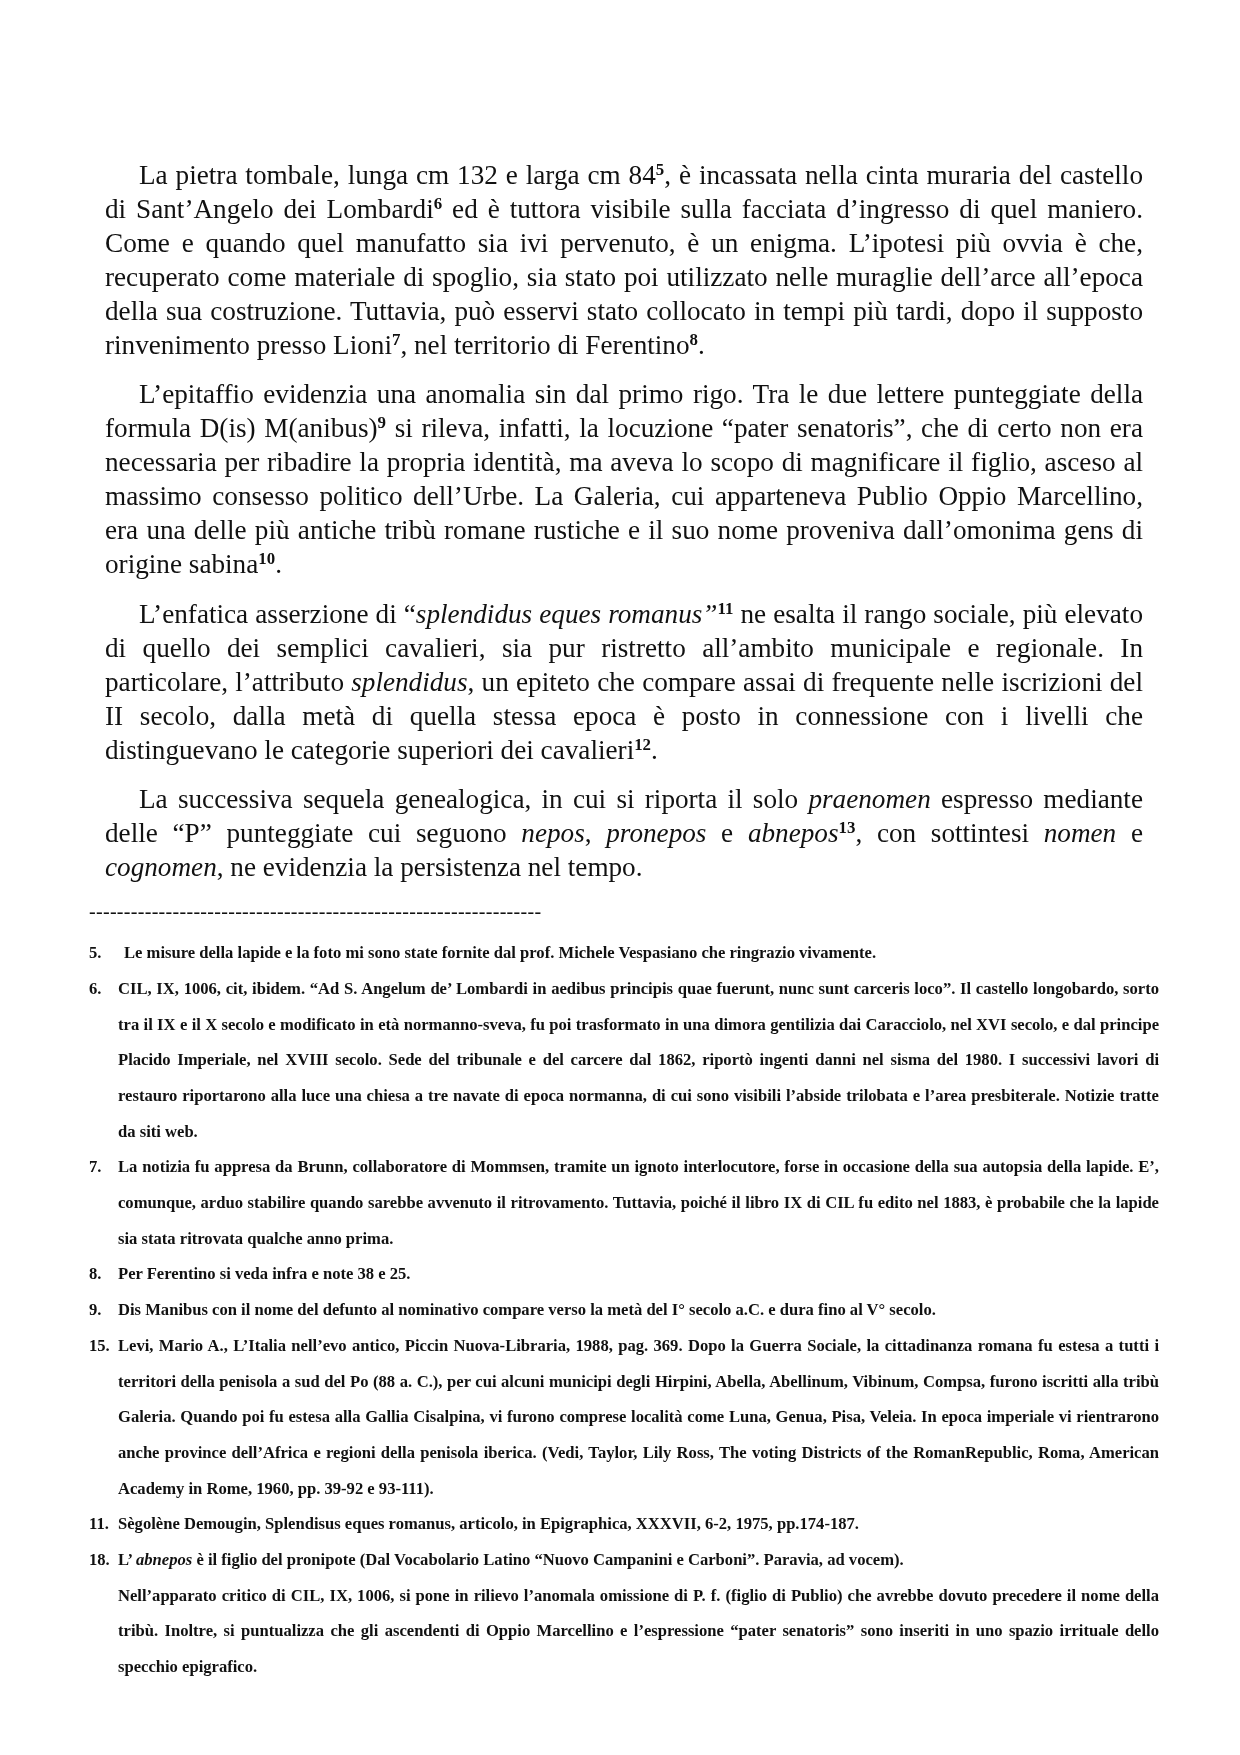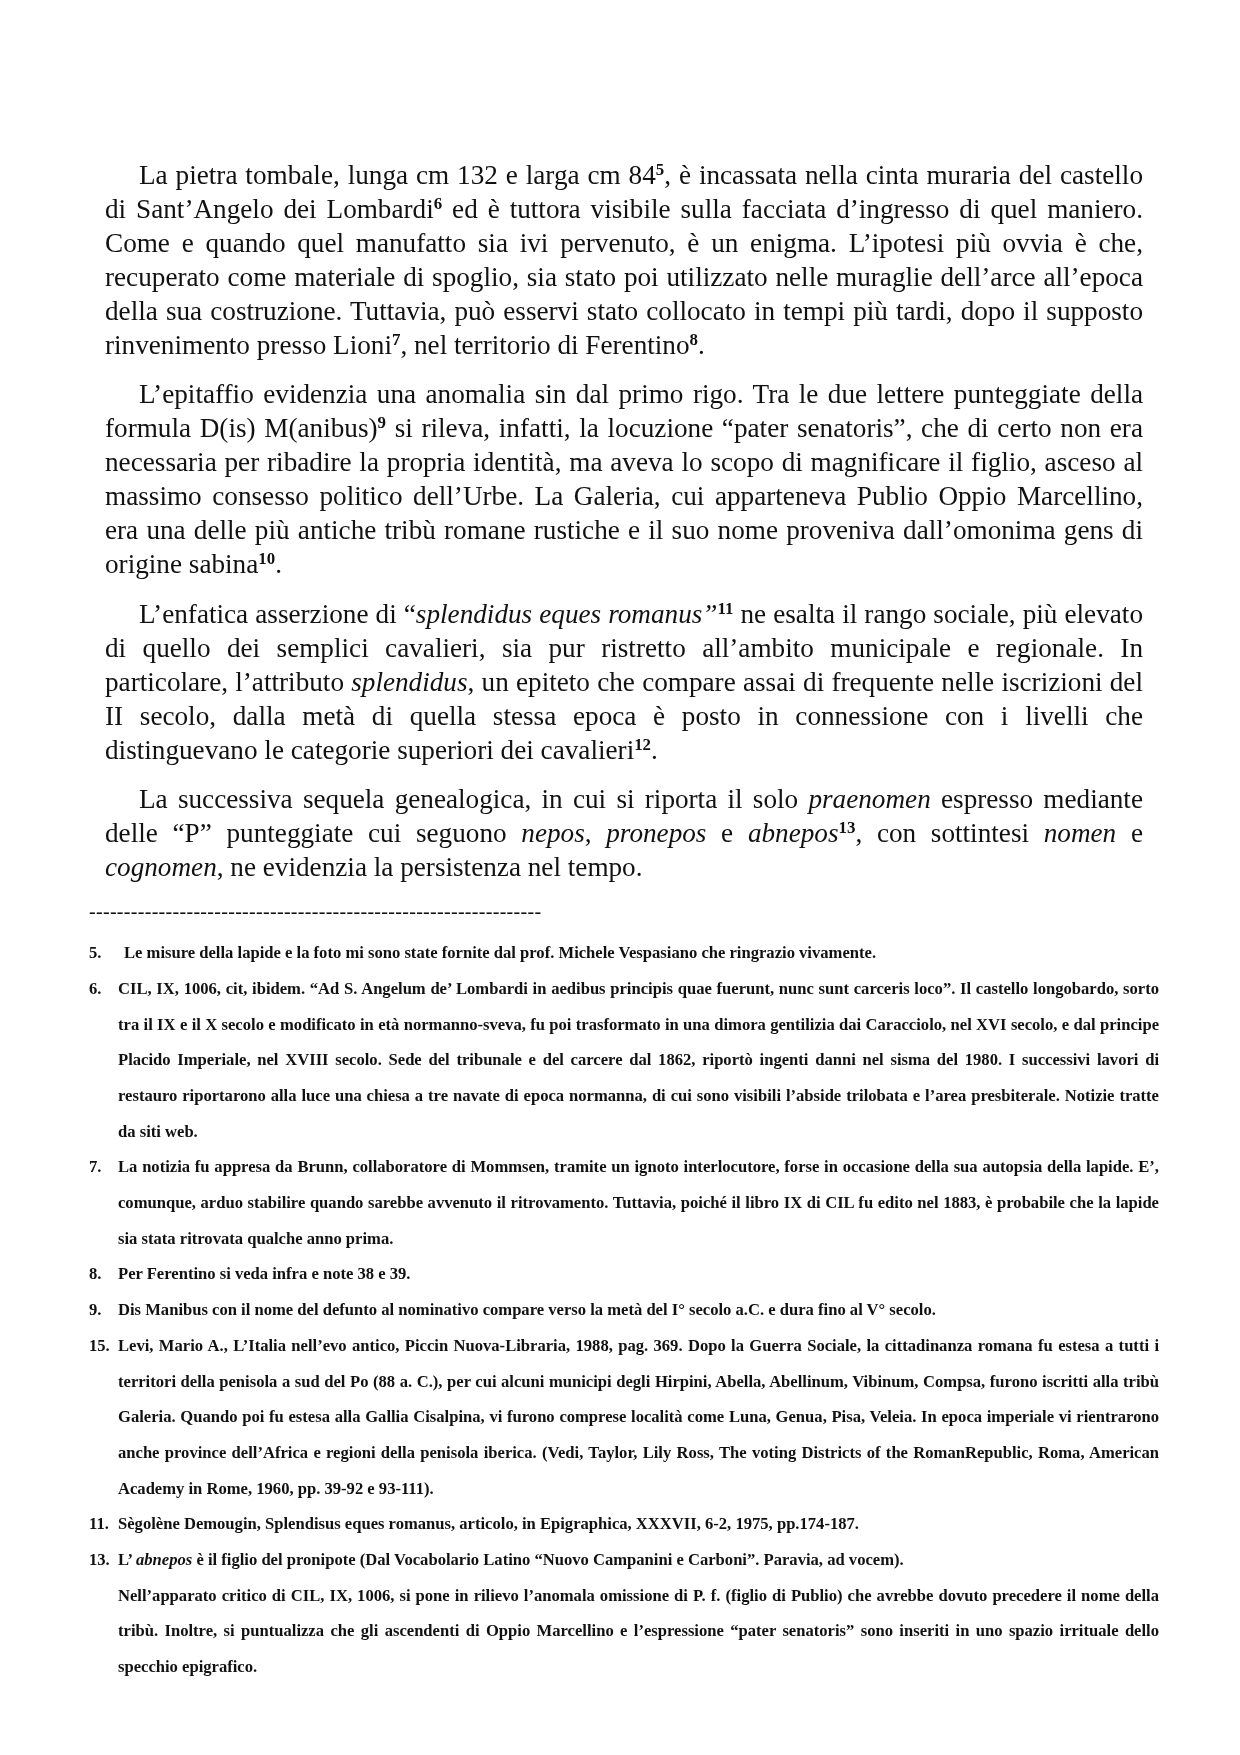--- a/index.html
+++ b/index.html
@@ -59,36 +59,36 @@
     <div class="note">
         <span class="num">6.</span>
         <span class="txt"><span>CIL, IX, 1006, cit, ibidem. “Ad S. Angelum de’ Lombardi in aedibus principis quae fuerunt, nunc sunt carceris loco”. Il castello longobardo, sorto tra il IX e il X secolo e modificato in età normanno-sveva, fu poi trasformato in una dimora gentilizia dai Caracciolo, nel XVI secolo, e dal principe Placido Imperiale, nel XVIII secolo. Sede del tribunale e del carcere dal 1862, riportò ingenti danni nel sisma del 1980. I successivi lavori di restauro riportarono alla luce una chiesa a tre navate di epoca normanna, di cui sono visibili l’abside trilobata e l’area presbiterale. Notizie tratte da siti web.</span></span>
       </div>
     <div class="note">
         <span class="num">7.</span>
         <span class="txt"><span>La notizia fu appresa da Brunn, collaboratore di Mommsen, tramite un ignoto interlocutore, forse in occasione della sua autopsia della lapide.  E’, comunque, arduo stabilire quando sarebbe avvenuto il ritrovamento. Tuttavia, poiché il libro IX di CIL fu edito nel 1883, è probabile che la lapide sia stata ritrovata qualche anno prima.</span></span>
       </div>
     <div class="note">
         <span class="num">8.</span>
-        <span class="txt"><span>Per Ferentino si veda infra e note 38 e 39.</span></span>
+        <span class="txt"><span>Per Ferentino si veda infra e note 38 e 25.</span></span>
       </div>
     <div class="note">
         <span class="num">9.</span>
         <span class="txt"><span>Dis Manibus con il nome del defunto al nominativo compare verso la metà del I° secolo a.C. e dura fino al V° secolo.</span></span>
       </div>
     <div class="note">
         <span class="num">15.</span>
         <span class="txt"><span>Levi, Mario A., L’Italia nell’evo antico, Piccin Nuova-Libraria, 1988, pag. 369. Dopo la Guerra Sociale, la cittadinanza romana fu estesa a tutti i territori della penisola a sud del Po (88 a. C.), per cui alcuni municipi degli Hirpini, Abella, Abellinum, Vibinum, Compsa, furono iscritti alla tribù Galeria. Quando poi fu estesa alla Gallia Cisalpina, vi furono comprese località come Luna, Genua, Pisa, Veleia.  In epoca imperiale vi rientrarono anche province dell’Africa e regioni della penisola iberica.  (Vedi, Taylor, Lily Ross, The voting Districts of the RomanRepublic, Roma, American Academy in Rome, 1960, pp. 39-92 e 93-111).</span></span>
       </div>
     <div class="note">
         <span class="num">11.</span>
         <span class="txt"><span>Sègolène Demougin, Splendisus eques romanus, articolo, in Epigraphica, XXXVII, 6-2, 1975, pp.174-187.</span></span>
       </div>
     <div class="note">
-        <span class="num">13.</span>
+        <span class="num">18.</span>
         <span class="txt"><span>L’ </span><em>abnepos</em><span> è il figlio del pronipote (Dal Vocabolario Latino “Nuovo Campanini e Carboni”. Paravia, ad vocem).</span></span>
       </div>
     <div class="note cont">
         <span class="num"></span>
         <span class="txt"><span>Nell’apparato critico di CIL, IX, 1006, si pone in rilievo l’anomala omissione di P. f. (figlio di Publio) che avrebbe dovuto precedere il nome della tribù. Inoltre, si puntualizza che gli ascendenti di Oppio Marcellino e l’espressione “pater senatoris” sono inseriti in uno spazio irrituale dello specchio epigrafico.</span></span>
       </div>
   </div>
 </div>
 
 </body></html>

